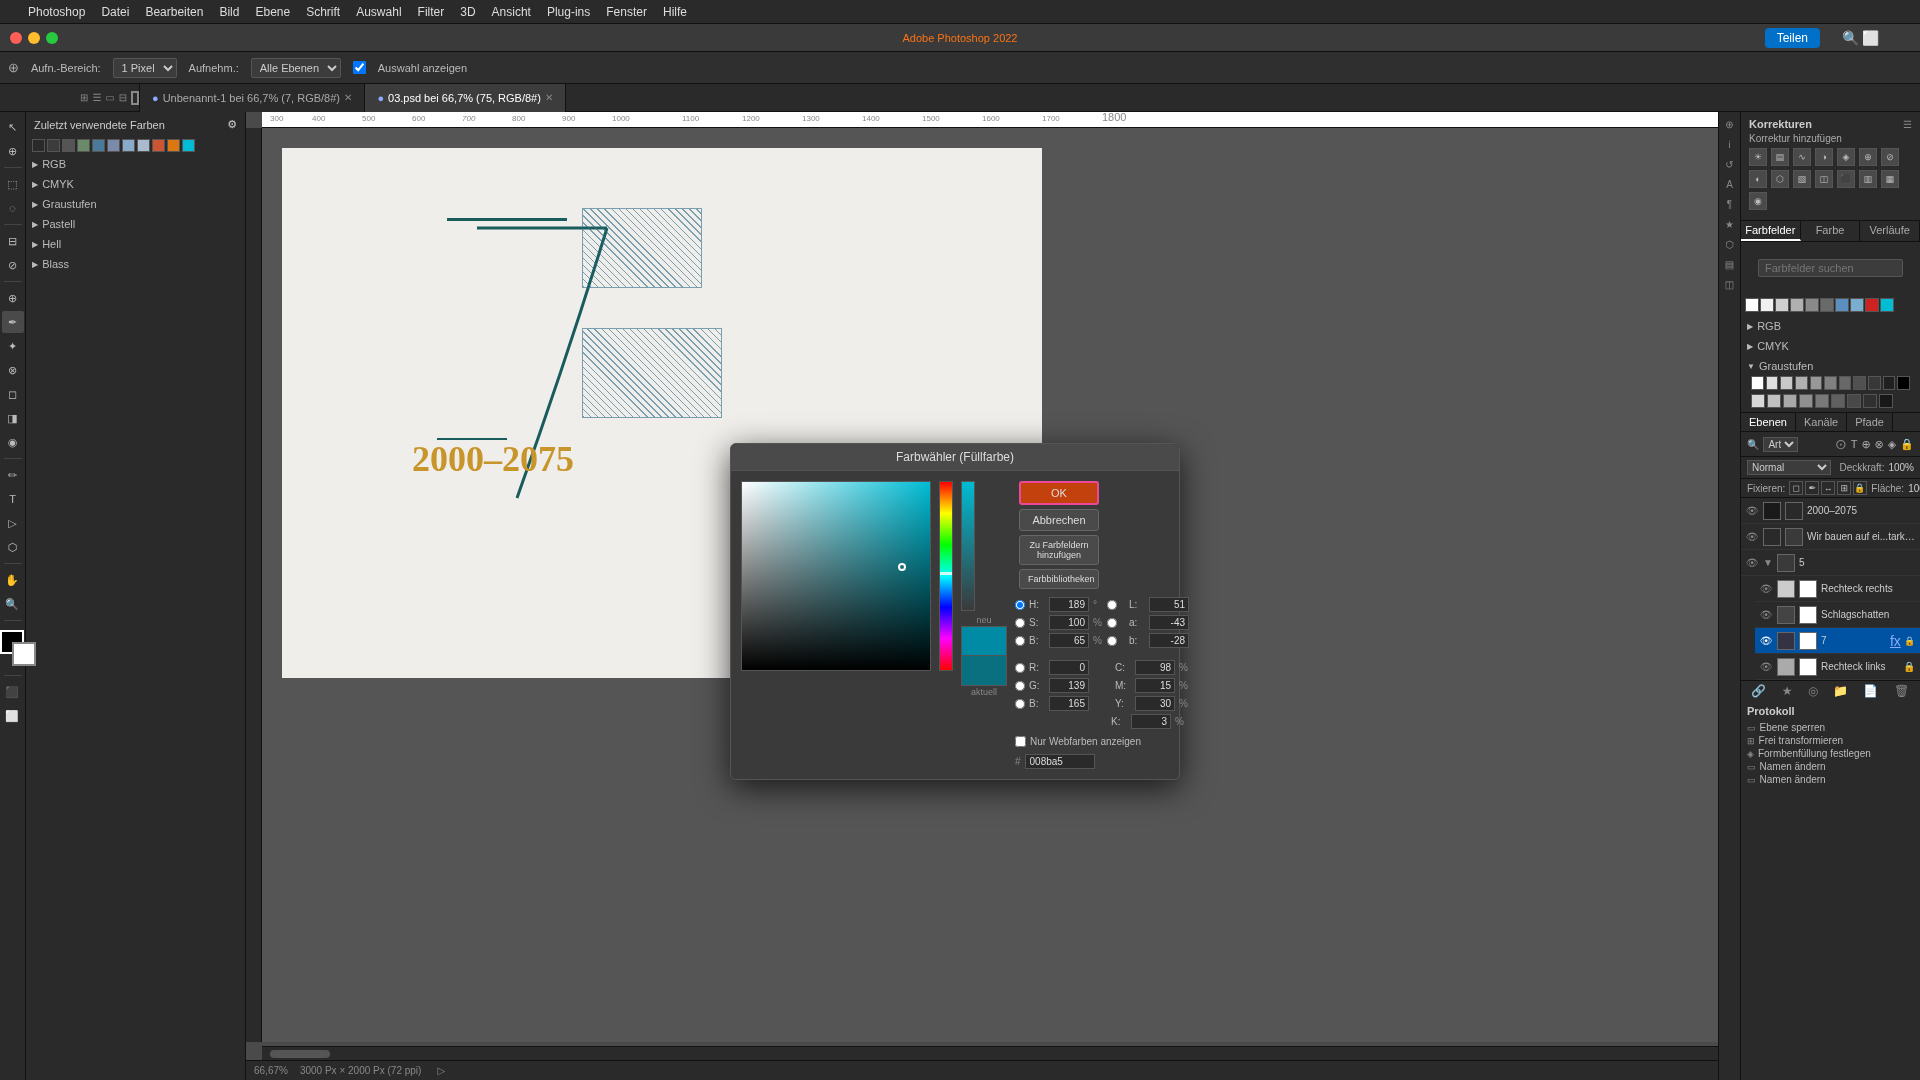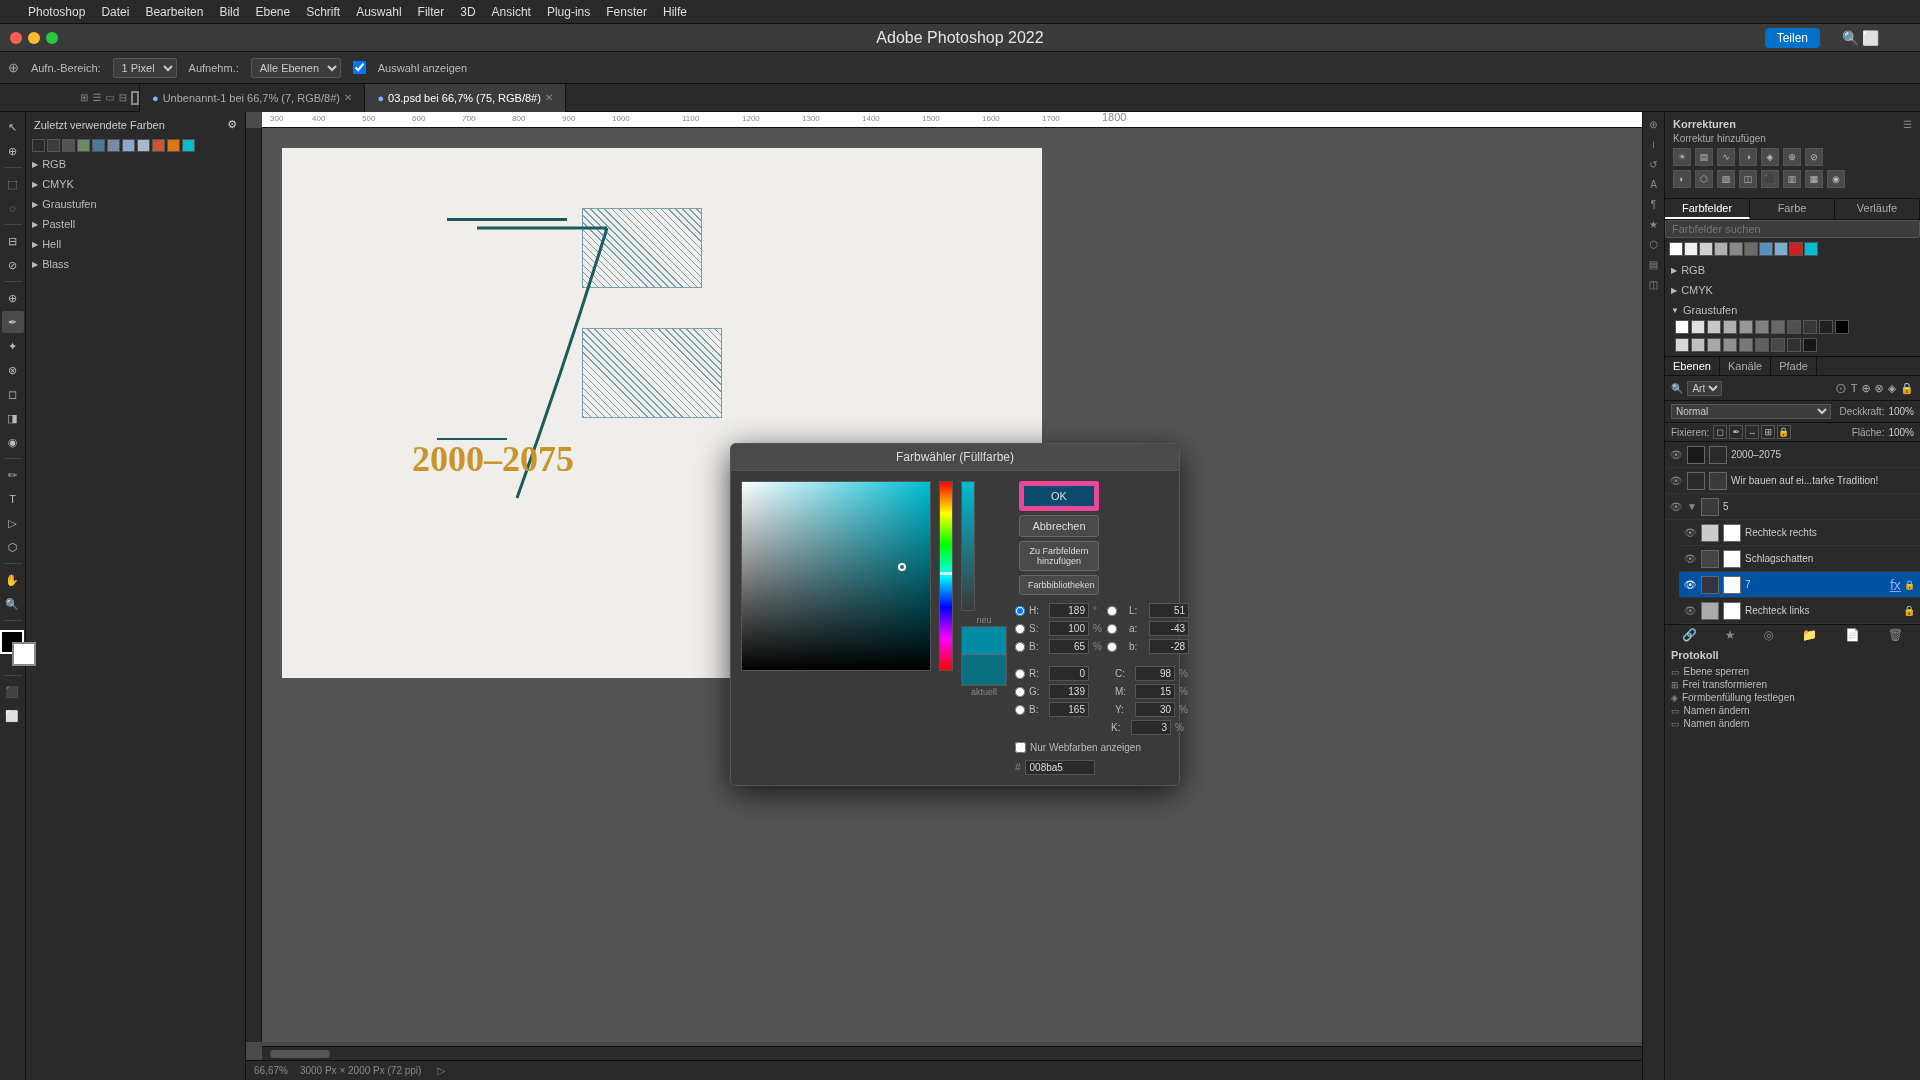--- a/index.html
+++ b/index.html
@@ -3,21 +3,21 @@
   <meta charset="utf-8">
   <style>
     * { margin: 0; padding: 0; box-sizing: border-box; }
     body { width: 1920px; height: 1080px; overflow: hidden; background: #1e1e1e; font-family: -apple-system, 'Helvetica Neue', Arial, sans-serif; font-size: 12px; color: #ccc; user-select: none; }
 
     
     #menubar { width: 100%; height: 24px; background: #2a2a2a; display: flex; align-items: center; padding: 0 8px; gap: 16px; border-bottom: 1px solid #111; }
     #menubar .apple { font-size: 15px; color: #fff; margin-right: 4px; }
     #menubar .menu-item { font-size: 12px; color: #ddd; cursor: pointer; }
     #title-bar { width: 100%; height: 28px; background: #3a3a3a; display: flex; align-items: center; justify-content: center; border-bottom: 1px solid #111; position: relative; }
-    #title-bar .title { font-size: 16px; color: #e5e5e5; }
+    #title-bar .title { font-size: 11px; color: #f97316; }
     #title-bar .window-controls { position: absolute; left: 10px; display: flex; gap: 6px; }
     .wc-btn { width: 12px; height: 12px; border-radius: 50%; }
     .wc-close { background: #ff5f57; }
     .wc-min { background: #febc2e; }
     .wc-max { background: #28c840; }
     #title-bar .share-btn { position: absolute; right: 100px; background: #0070c9; color: #fff; border: none; border-radius: 4px; padding: 3px 12px; font-size: 12px; cursor: pointer; }
 
     
     #options-bar { width: 100%; height: 32px; background: #2f2f2f; border-bottom: 1px solid #111; display: flex; align-items: center; padding: 0 8px; gap: 12px; }
     #options-bar select, #options-bar input[type=text] { background: #3c3c3c; border: 1px solid #555; color: #ccc; font-size: 11px; height: 20px; border-radius: 2px; padding: 0 4px; }
@@ -49,25 +49,25 @@
     .swatch-group-header { display: flex; align-items: center; gap: 4px; font-size: 11px; color: #bbb; cursor: pointer; padding: 2px 0; }
     .triangle { font-size: 8px; }
 
     
     #canvas-area { flex: 1; background: #4a4a4a; position: relative; overflow: hidden; }
     #ruler-h { height: 16px; background: #2a2a2a; border-bottom: 1px solid #111; display: flex; align-items: flex-end; padding-bottom: 2px; position: relative; }
     #ruler-v { width: 16px; background: #2a2a2a; border-right: 1px solid #111; position: absolute; top: 16px; left: 0; bottom: 0; }
     #canvas-bg { position: absolute; top: 16px; left: 16px; right: 0; bottom: 20px; background: #4a4a4a; }
 
     
-    #right-panels { width: 256px; background: #2a2a2a; border-left: 1px solid #111; display: flex; flex-direction: column; }
+    #right-panels { width: 180px; background: #2a2a2a; border-left: 1px solid #111; display: flex; flex-direction: column; }
     .panel-tabs { display: flex; border-bottom: 1px solid #111; }
     .panel-tab { flex: 1; text-align: center; padding: 3px; font-size: 11px; color: #aaa; cursor: pointer; border-right: 1px solid #111; }
     .panel-tab.active { color: #fff; border-bottom: 2px solid #fff; }
-    .search-box { margin: 0; }
+    .search-box { margin: 17px; }
     .search-box input { width: 100%; background: #3c3c3c; border: 1px solid #555; color: #ccc; font-size: 11px; padding: 2px 6px; border-radius: 2px; }
     .color-swatches-grid { display: flex; flex-wrap: wrap; padding: 4px; gap: 1px; }
     .cs { width: 14px; height: 14px; border: 1px solid #555; }
 
     
     #layers-panel { flex: 1; display: flex; flex-direction: column; }
     .layers-tabs { display: flex; border-bottom: 1px solid #111; }
     .layers-tab { padding: 3px 8px; font-size: 11px; color: #aaa; cursor: pointer; border-right: 1px solid #111; }
     .layers-tab.active { color: #fff; }
     .layer-controls { display: flex; align-items: center; padding: 4px 6px; gap: 4px; border-bottom: 1px solid #111; }
@@ -97,21 +97,21 @@
     .cv-radio { width: 10px; height: 10px; }
     .cv-label { font-size: 10px; color: #bbb; width: 16px; }
     .cv-input { width: 40px; background: #2a2a2a; border: 1px solid #555; color: #ddd; font-size: 10px; padding: 1px 3px; text-align: right; }
     .cv-unit { font-size: 10px; color: #888; width: 10px; }
     .cv-label2 { font-size: 10px; color: #bbb; width: 16px; margin-left: 8px; }
     .hex-row { display: flex; align-items: center; gap: 4px; margin-top: 4px; }
     .hex-label { font-size: 10px; color: #888; }
     .hex-input { width: 70px; background: #2a2a2a; border: 1px solid #555; color: #ddd; font-size: 10px; padding: 1px 4px; }
     .dialog-buttons { display: flex; flex-direction: column; gap: 4px; margin-left: 4px; }
     .dialog-btn { width: 80px; background: #4a4a4a; border: 1px solid #666; color: #ddd; font-size: 11px; padding: 4px 8px; border-radius: 3px; cursor: pointer; text-align: center; }
-    .dialog-btn.primary { background: #0c4a6e; border: 5px solid #ec4899; }
+    .dialog-btn.primary { background: #c2410c; border: 2px solid #ec4899; }
     .dialog-right { display: flex; flex-direction: column; }
 
     
     #right-icon-strip { width: 18px; background: #2a2a2a; border-left: 1px solid #111; display: flex; flex-direction: column; align-items: center; padding: 4px 0; gap: 4px; }
     .ris-icon { width: 16px; height: 16px; display: flex; align-items: center; justify-content: center; font-size: 10px; color: #888; cursor: pointer; }
 
     
     .fg-bg { margin: 4px auto; width: 36px; height: 36px; position: relative; }
     .fg-chip { position: absolute; top: 0; left: 0; width: 24px; height: 24px; background: #000; border: 2px solid #fff; }
     .bg-chip { position: absolute; bottom: 0; right: 0; width: 24px; height: 24px; background: #fff; border: 2px solid #888; }

